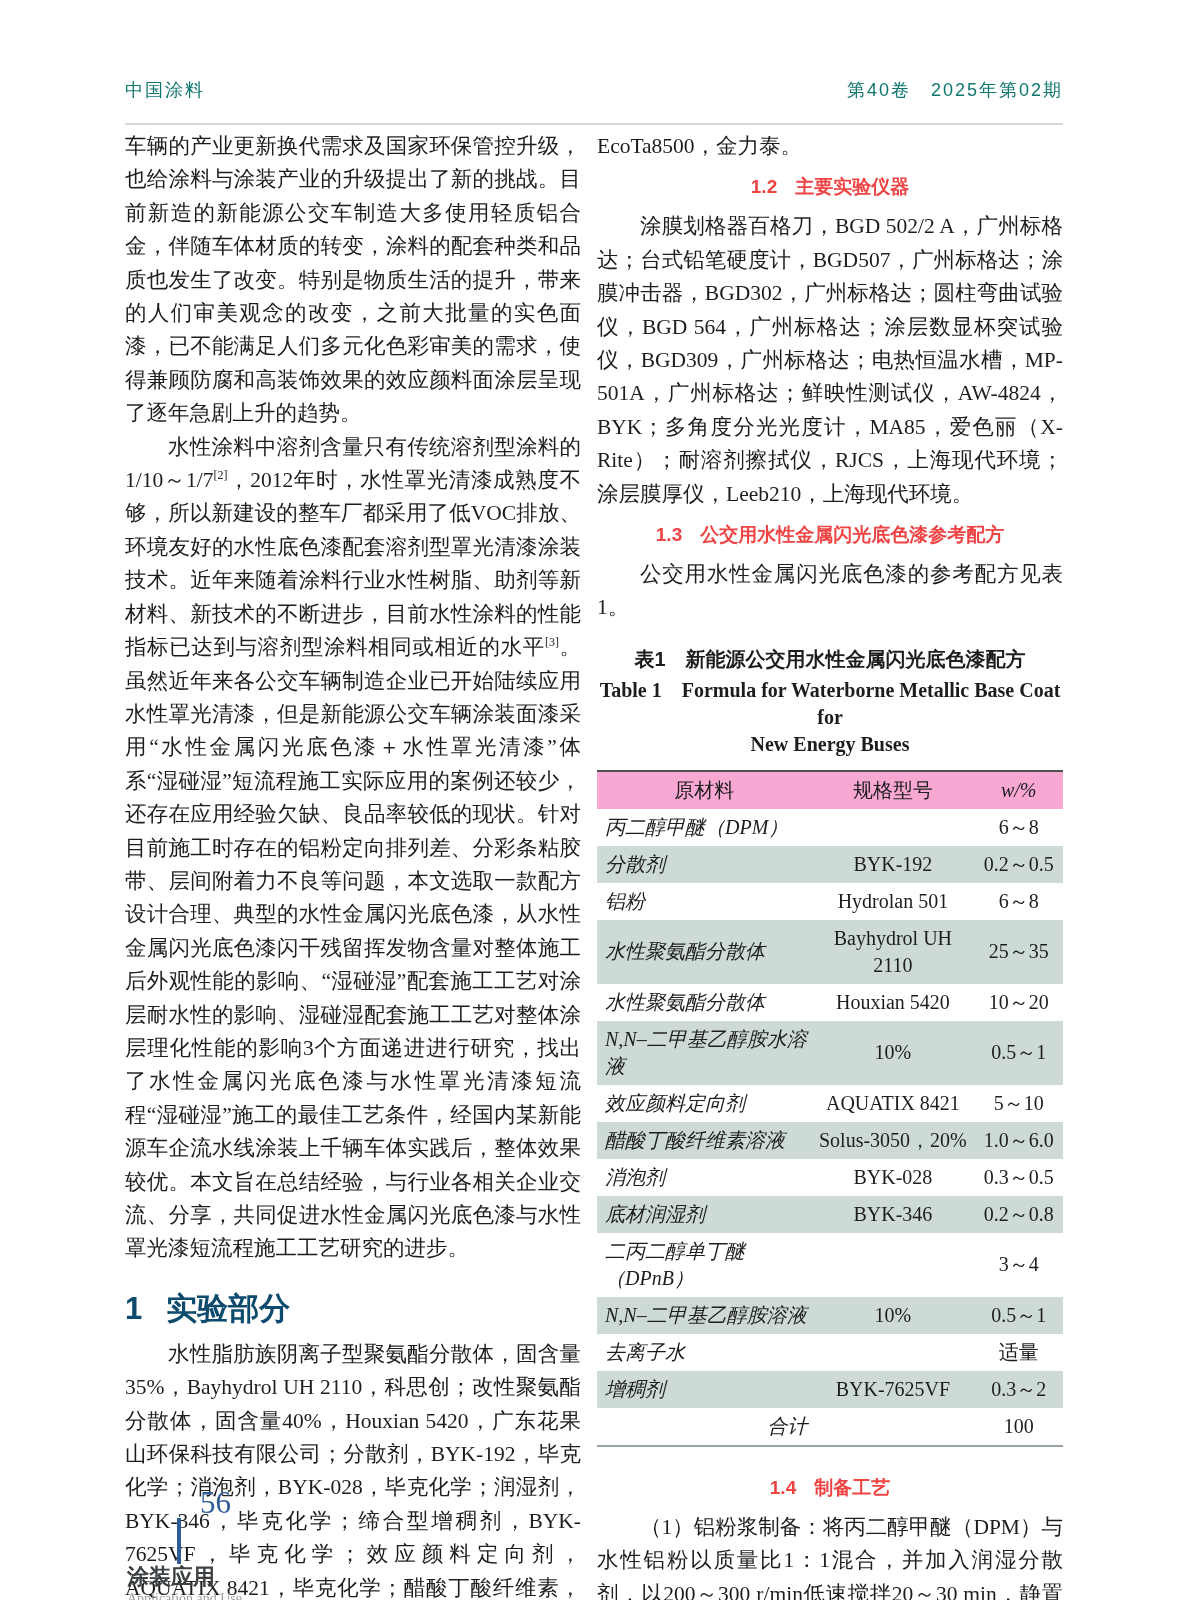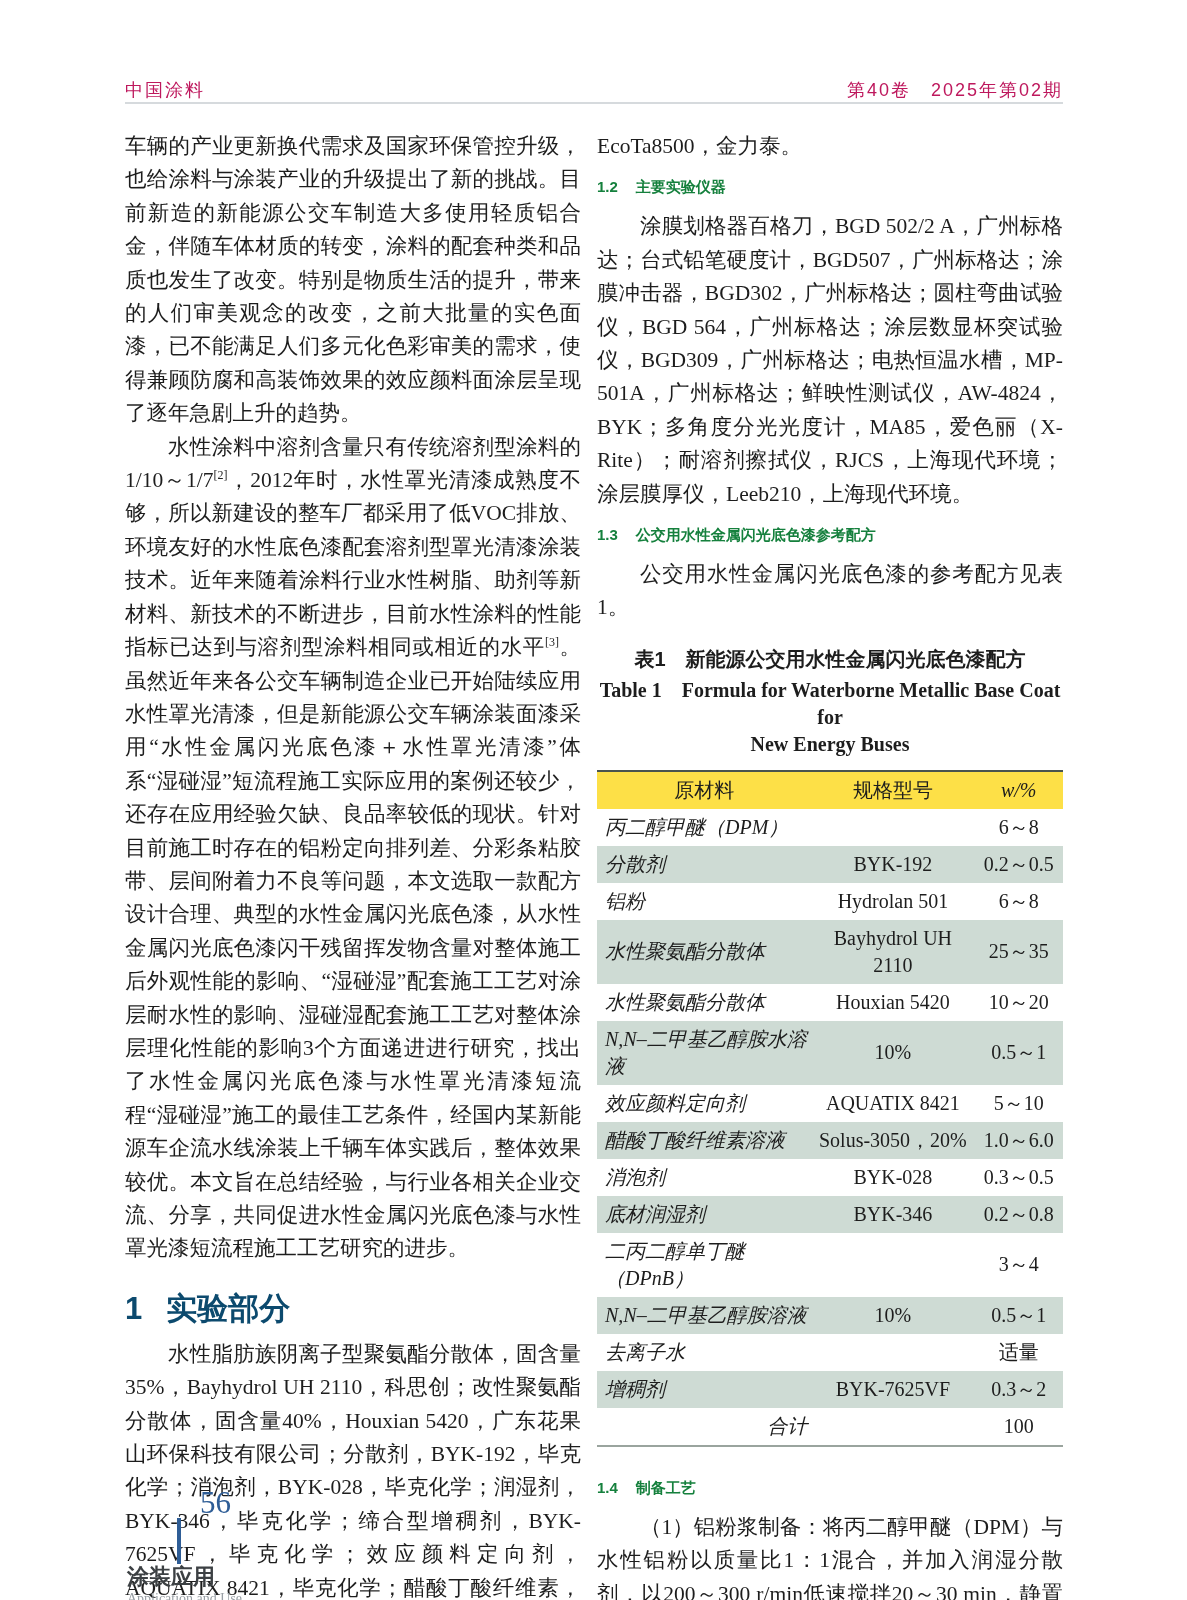--- a/index.html
+++ b/index.html
@@ -8,22 +8,22 @@
     background:#ffffff; color:#1d1d1d;
     font-family:"Liberation Serif", serif;
     overflow:hidden;
   }
 
   
   .page-header {
     position:absolute; left:125px; top:78px; width:938px;
     display:flex; justify-content:space-between; align-items:flex-end;
     font-family:"Liberation Sans", sans-serif;
-    font-size:18px; color:#be185d; letter-spacing:2px;
-    border-bottom:2px solid #d6dadd; padding-bottom:0;
+    font-size:18px; color:#0f766e; letter-spacing:2px;
+    border-bottom:2px solid #d6dadd; padding-bottom:21px;
   }
 
   
   .col { position:absolute; top:130px; }
   .col-left  { left:125px; width:456px; }
   .col-right { left:597px; width:466px; }
 
   p.body-text {
     margin:0; font-size:21.5px; line-height:33.4px;
     text-align:justify; text-justify:inter-ideograph;
@@ -32,23 +32,23 @@
   sup.ref { font-size:12px; line-height:0; }
 
   
   .h1-section {
     margin:26px 0 12px 0; color:#0c4a6e;
     font-family:"Liberation Sans", sans-serif;
     font-size:31px; font-weight:bold; line-height:34px;
   }
   .h1-section .num { margin-right:24px; }
   .h2-section {
-    margin:9px 0 8px 0; color:#15803d;
+    margin:9px 0 8px 0; color:#ef4444;
     font-family:"Liberation Sans", sans-serif;
-    font-size:15px; font-weight:bold; line-height:30px;
+    font-size:19px; font-weight:bold; line-height:30px;text-align:center;
   }
   .h2-section .num { margin-right:18px; }
 
   
   .table-block { margin-top:20px; }
   .tbl-title-zh {
     text-align:center; font-family:"Liberation Sans", sans-serif;
     font-weight:bold; font-size:20px; line-height:28px; margin-bottom:4px;
   }
   .tbl-title-en {
@@ -56,21 +56,21 @@
   }
   table.formula {
     width:100%; border-collapse:collapse; margin-top:12px;
     font-size:20px;
     border-top:2px solid #49544e;
     border-bottom:2px solid #9aa49e;
   }
   table.formula th, table.formula td {
     font-weight:normal; padding:5px 4px; line-height:27px;
   }
-  table.formula thead tr { background:#fde047; }
+  table.formula thead tr { background:#f9a8d4; }
   table.formula tbody tr:nth-child(even) { background:#cedbd4; }
   table.formula th:nth-child(1) { width:46%; text-align:center; }
   table.formula th:nth-child(2) { width:35%; }
   table.formula th:nth-child(3) { width:19%; text-align:center; font-style:italic; }
   table.formula td:nth-child(1) { text-align:left; padding-left:8px;font-style:italic; }
   table.formula td:nth-child(2) { text-align:center; }
   table.formula td:nth-child(3) { text-align:center; }
   table.formula tr.total-row td:nth-child(1) { text-align:right; }
 
   .below-table { margin-top:26px; }

